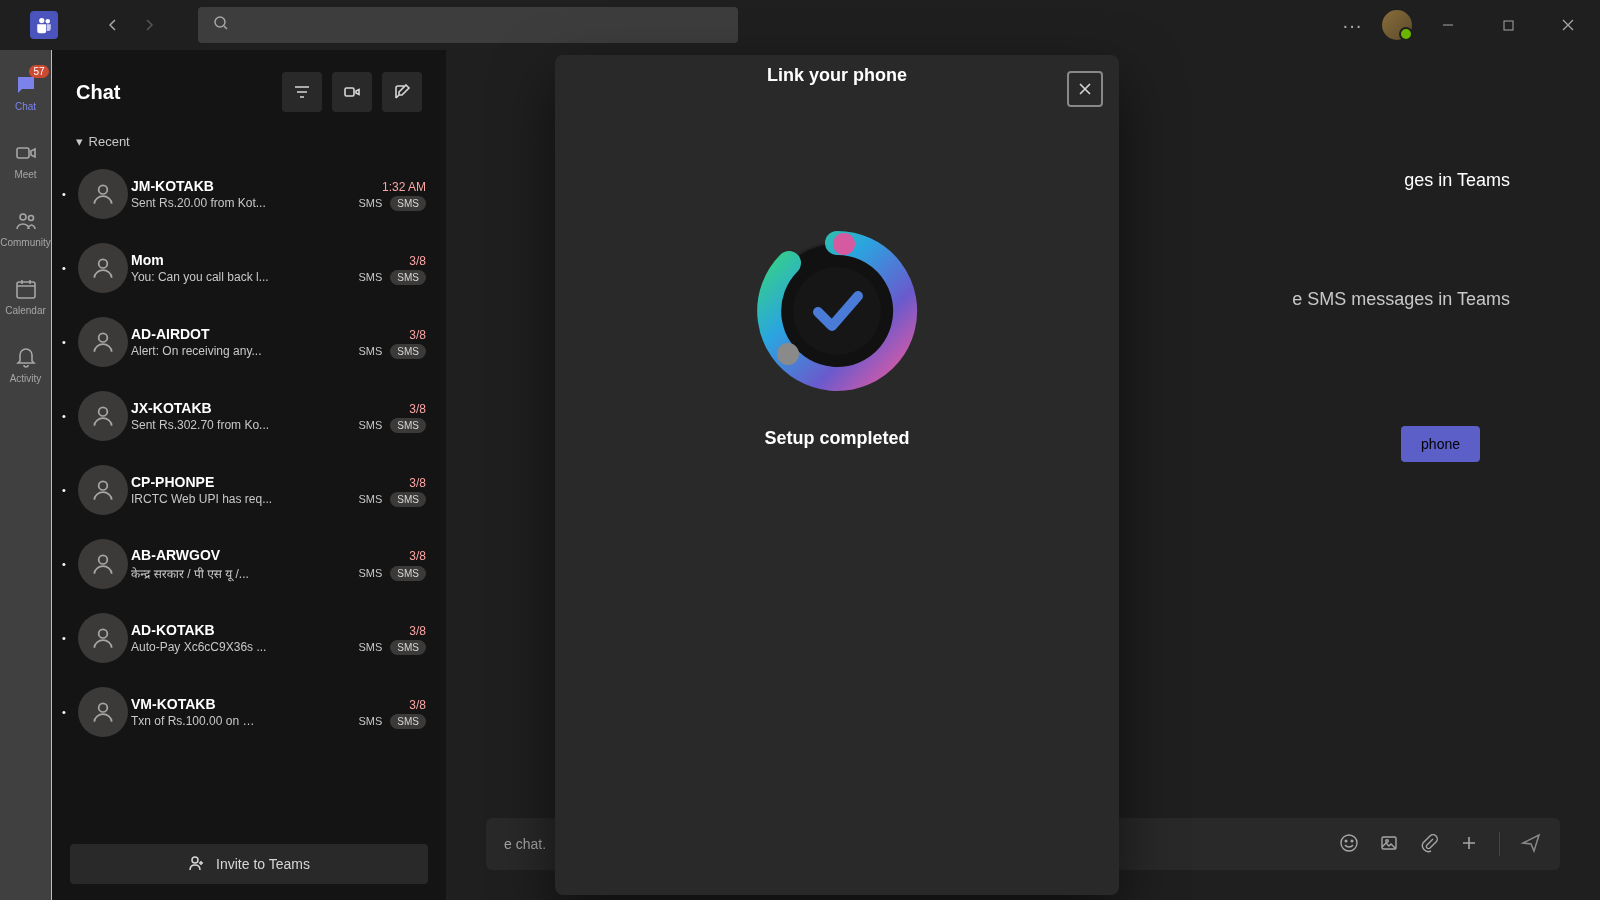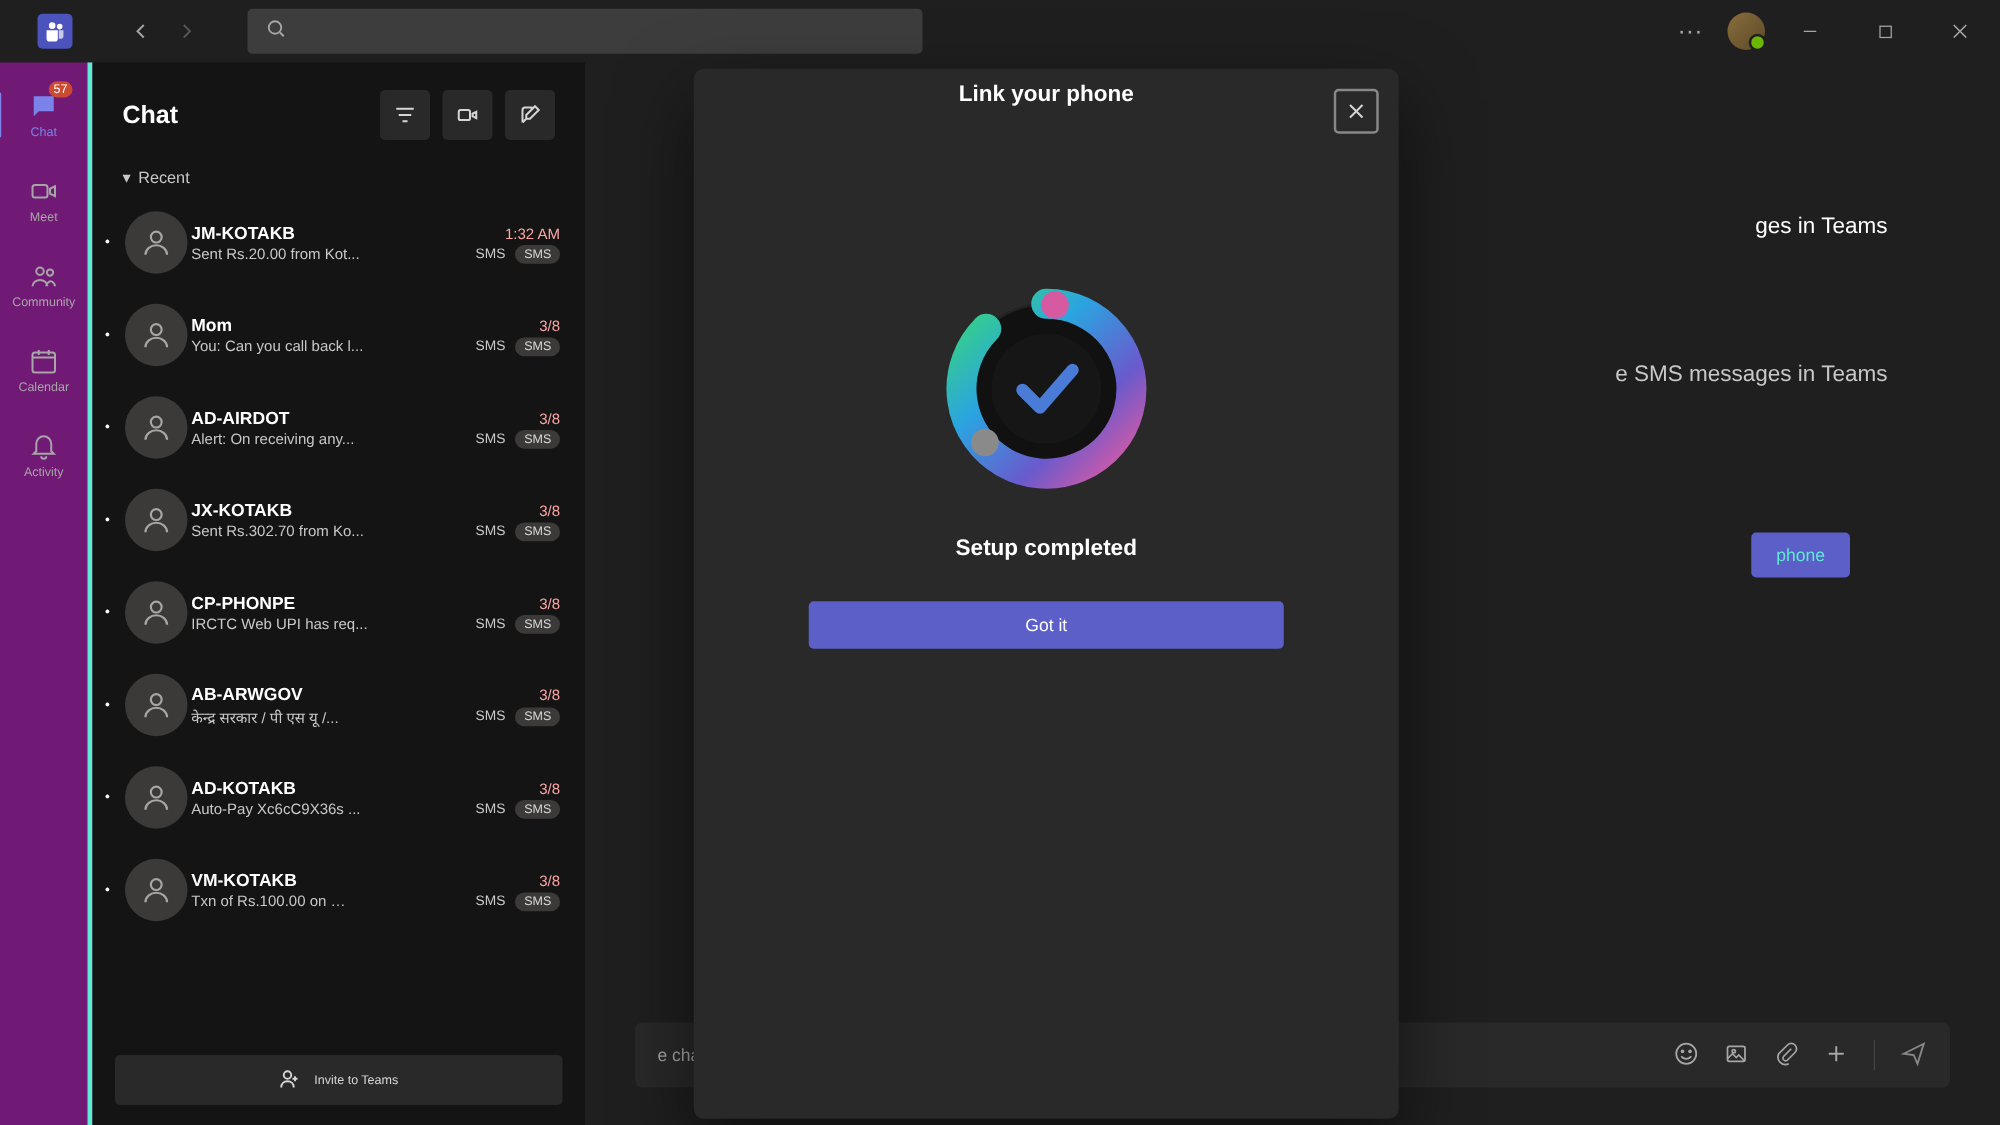--- a/index.html
+++ b/index.html
@@ -19,21 +19,21 @@
 .titlebar-right { margin-left: auto; display: flex; align-items: center; gap: 12px; }
 .more-btn { width: 36px; height: 36px; display: flex; align-items: center; justify-content: center; color: #a6a6a6; font-size: 20px; }
 .avatar { width: 30px; height: 30px; border-radius: 50%; background: linear-gradient(135deg,#8a6d3b,#5a4a2a); position: relative; }
 .avatar::after { content:""; position:absolute; bottom:-1px; right:-1px; width:10px; height:10px; border-radius:50%; background:#6bb700; border:2px solid #1f1f1f;}
 .win-ctrl { width: 48px; height: 36px; display: flex; align-items: center; justify-content: center; color: #a6a6a6; }
 
 
 .main { display: flex; height: calc(100% - 50px); }
 
 
-.app-rail { width: 74px; background: #701a75; display: flex; flex-direction: column; align-items: center; padding-top: 10px; gap: 4px; border-right: 4px solid #5eead4; }
+.app-rail { width: 52px; background: #404040; display: flex; flex-direction: column; align-items: center; padding-top: 10px; gap: 4px; border-right: 1px solid #5eead4; }
 .rail-item { width: 62px; height: 64px; display: flex; flex-direction: column; align-items: center; justify-content: center; gap: 3px; color: #a6a6a6; border-radius: 4px; cursor: pointer; position: relative; }
 .rail-item.active { color: #7b83eb; }
 .rail-item.active::before { content: ""; position: absolute; left: -6px; top: 14px; bottom: 14px; width: 3px; background: #7b83eb; border-radius: 2px; }
 .rail-icon { width: 26px; height: 26px; display: flex; align-items: center; justify-content: center; position: relative; }
 .rail-label { font-size: 10px; }
 .badge { position: absolute; top: 5px; right: 8px; background: #cc4a31; color: #fff; font-size: 10px; padding: 1px 4px; border-radius: 8px; min-width: 18px; text-align: center; }
 
 
 .chat-panel { width: 394px; background: #141414; display: flex; flex-direction: column; position: relative; }
 .chat-header { height: 84px; display: flex; align-items: center; padding: 0 24px; }
@@ -47,28 +47,28 @@
 .chat-item:first-child::before { color: #fff; }
 .chat-avatar { width: 50px; height: 50px; border-radius: 50%; background: #3b3a39; display: flex; align-items: center; justify-content: center; color: #a6a6a6; flex-shrink:0; margin-left:6px; }
 .chat-body { flex: 1; min-width: 0; }
 .chat-top { display: flex; justify-content: space-between; align-items: baseline; }
 .chat-name { font-size: 14px; font-weight: 600; color: #fff; }
 .chat-time { font-size: 12px; color: #fca5a5; }
 .chat-bottom { display: flex; justify-content: space-between; align-items: center; margin-top: 2px; gap: 8px; }
 .chat-preview { font-size: 12px; color: #c8c8c8; white-space: nowrap; overflow: hidden; text-overflow: ellipsis; min-width:0; flex:1; }
 .sms-text { font-size: 11px; color: #c8c8c8; text-transform: uppercase; }
 .sms-pill { font-size: 10px; background: #3b3a39; color: #d6d6d6; padding: 2px 7px; border-radius: 10px; }
-.invite-bar { position: absolute; bottom: 16px; left: 18px; right: 18px; height: 40px; background: #292929; border-radius: 4px; display: flex; align-items: center; justify-content: center; gap: 10px; color: #d6d6d6; font-size: 10px; }
+.invite-bar { position: absolute; bottom: 16px; left: 18px; right: 18px; height: 40px; background: #292929; border-radius: 4px; display: flex; align-items: center; justify-content: center; gap: 10px; color: #d6d6d6; font-size: 14px; }
 
 
 .content { flex: 1; background: #1f1f1f; position: relative; display:flex; flex-direction:column; }
 .behind-content { padding: 50px 60px; flex:1; display:flex; flex-direction:column; align-items:center; justify-content:flex-start; padding-top:120px;}
 .hint-headline { font-size: 18px; color: #fff; margin-bottom: 18px; margin-left:auto; padding-right:30px;}
 .hint-sub { font-size: 18px; color: #c8c8c8; margin-bottom: 16px; margin-left:auto; padding-right:30px;}
-.link-phone-btn-behind { background: #5b5fc7; color: #5eead4; border: none; padding: 10px 20px; border-radius: 4px; font-size: 14px; margin-left:auto; margin-right:60px;}
+.link-phone-btn-behind { background: #5b5fc7; color: #000000; border: none; padding: 10px 20px; border-radius: 4px; font-size: 14px; margin-left:auto; margin-right:60px;}
 .compose-bar { margin: 0 40px 30px 40px; height: 52px; background: #292929; border-radius: 6px; display:flex; align-items:center; padding: 0 18px; color:#a6a6a6; font-size:14px; }
 .compose-placeholder { flex:1; }
 .compose-actions { display:flex; gap:20px; align-items:center; color:#a6a6a6; }
 .compose-divider { width:1px; height:24px; background:#444; }
 .send-icon { color:#888; }
 
 
 .modal-overlay { position: absolute; top: 0; left: 74px; right: 0; bottom: 0; display: flex; justify-content: center; padding-top: 55px; pointer-events:none; }
 .modal { width: 564px; height: 840px; background: #292929; border-radius: 8px; display: flex; flex-direction: column; align-items: center; padding: 10px 26px; position: relative; z-index: 50; box-shadow: 0 24px 60px rgba(0,0,0,.55); pointer-events:auto; }
 .modal-title { font-size: 18px; font-weight: 600; color: #fff; align-self: center; }
@@ -435,17 +435,14 @@
         </defs>
         <circle cx="85" cy="85" r="68" fill="#111" stroke="#222" stroke-width="2"></circle>
         <path d="M85 17 a68 68 0 1 1 -48 20" fill="none" stroke="url(#g1)" stroke-width="24" stroke-linecap="round"></path>
         <circle cx="85" cy="85" r="44" fill="#161616"></circle>
         <path d="M66 86 l14 14 26-30" fill="none" stroke="#4a7bd6" stroke-width="10" stroke-linecap="round" stroke-linejoin="round"></path>
         <circle cx="92" cy="18" r="11" fill="#d65aa0"></circle>
         <circle cx="36" cy="128" r="11" fill="#8a8a8a"></circle>
       </svg>
     </div>
     <div class="modal-status">Setup completed</div>
-    <button class="modal-gotit">
-      <span>Got it</span>
-    </button>
   </div>
 </div>
 
 </body></html>

